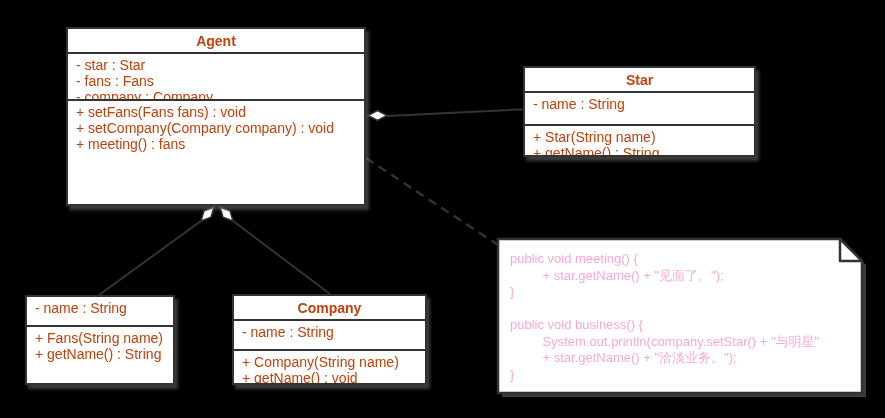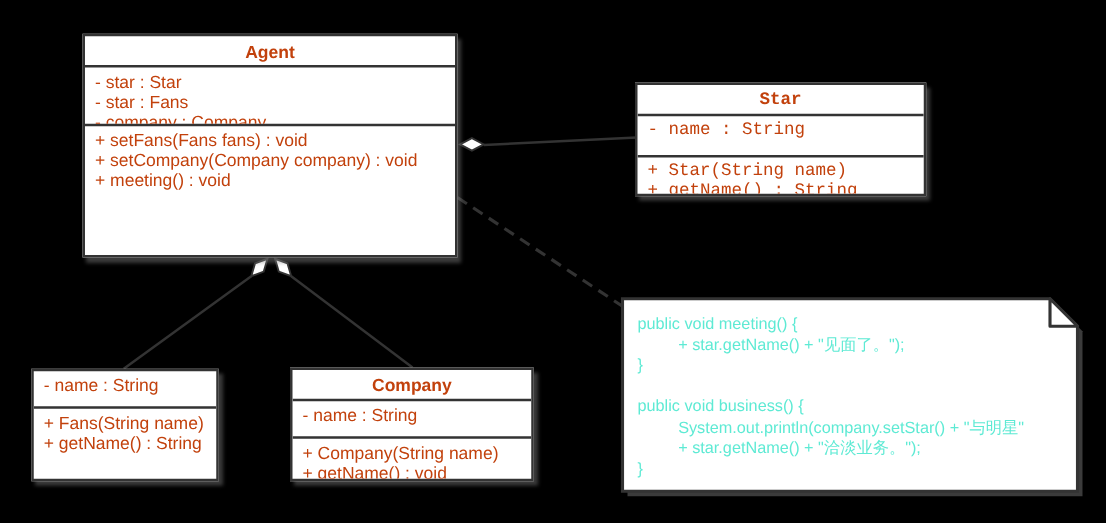--- a/index.html
+++ b/index.html
@@ -51,34 +51,34 @@
   }
   .class-attrs { border-bottom: 2px solid #333333; }
   .class-methods { flex: 1 1 auto; }
   .member {
     font-size: 14px;
     line-height: 16px;
     white-space: nowrap;
   }
   .box-agent   { left: 66px;  top: 27px;  width: 300px; height: 179px; }
   .box-agent .class-attrs { height: 47px; }
-  .box-star    { left: 508px; top: 66px;  width: 233px; height: 91px; font-family: Liberation Mono, monospace; }
+  .box-star    { left: 523px; top: 66px;  width: 233px; height: 91px; }
   .box-star .class-attrs { height: 33px; }
   .box-fans    { left: 25px;  top: 295px; width: 150px; height: 90px; }
   .box-fans .class-attrs { height: 30px; }
   .box-company { left: 232px; top: 294px; width: 195px; height: 91px; justify-content: space-between; }
   .box-company .class-attrs { height: 30px; }
   .note-text {
     position: absolute;
     left: 498px; top: 239px;
     width: 364px; height: 154px;
     box-sizing: border-box;
     padding: 12px 10px 0 12px;
     z-index: 3;
-    color: #5eead4;
+    color: #f9a8d4;
   }
   .code-line {
     font-size: 13px;
     line-height: 16.5px;
     min-height: 16.5px;
     white-space: pre;
   }
 </style>
 </head>
 <body>
@@ -101,27 +101,27 @@
     <polygon points="220,207 230,210.7 233,221 223,217.3" fill="#ffffff" stroke="#333333" stroke-width="1.5"></polygon>
 
     <path d="M498 239 L840 239 L862 261 L862 393 L498 393 Z" fill="#ffffff" stroke="#333333" stroke-width="2.5"></path>
     <path d="M840 239 L840 261 L862 261 Z" fill="#ffffff" stroke="#333333" stroke-width="2.5" stroke-linejoin="round"></path>
   </svg>
 
   <div class="class-box box-agent">
     <div class="class-title">Agent</div>
     <div class="class-section class-attrs">
       <div class="member">- star : Star</div>
-      <div class="member">- star : Fans</div>
+      <div class="member">- fans : Fans</div>
       <div class="member">- company : Company</div>
     </div>
     <div class="class-section class-methods">
       <div class="member">+ setFans(Fans fans) : void</div>
       <div class="member">+ setCompany(Company company) : void</div>
-      <div class="member">+ meeting() : void</div>
+      <div class="member">+ meeting() : fans</div>
     </div>
   </div>
 
   <div class="class-box box-star">
     <div class="class-title">Star</div>
     <div class="class-section class-attrs">
       <div class="member">- name : String</div>
     </div>
     <div class="class-section class-methods">
       <div class="member">+ Star(String name)</div>

